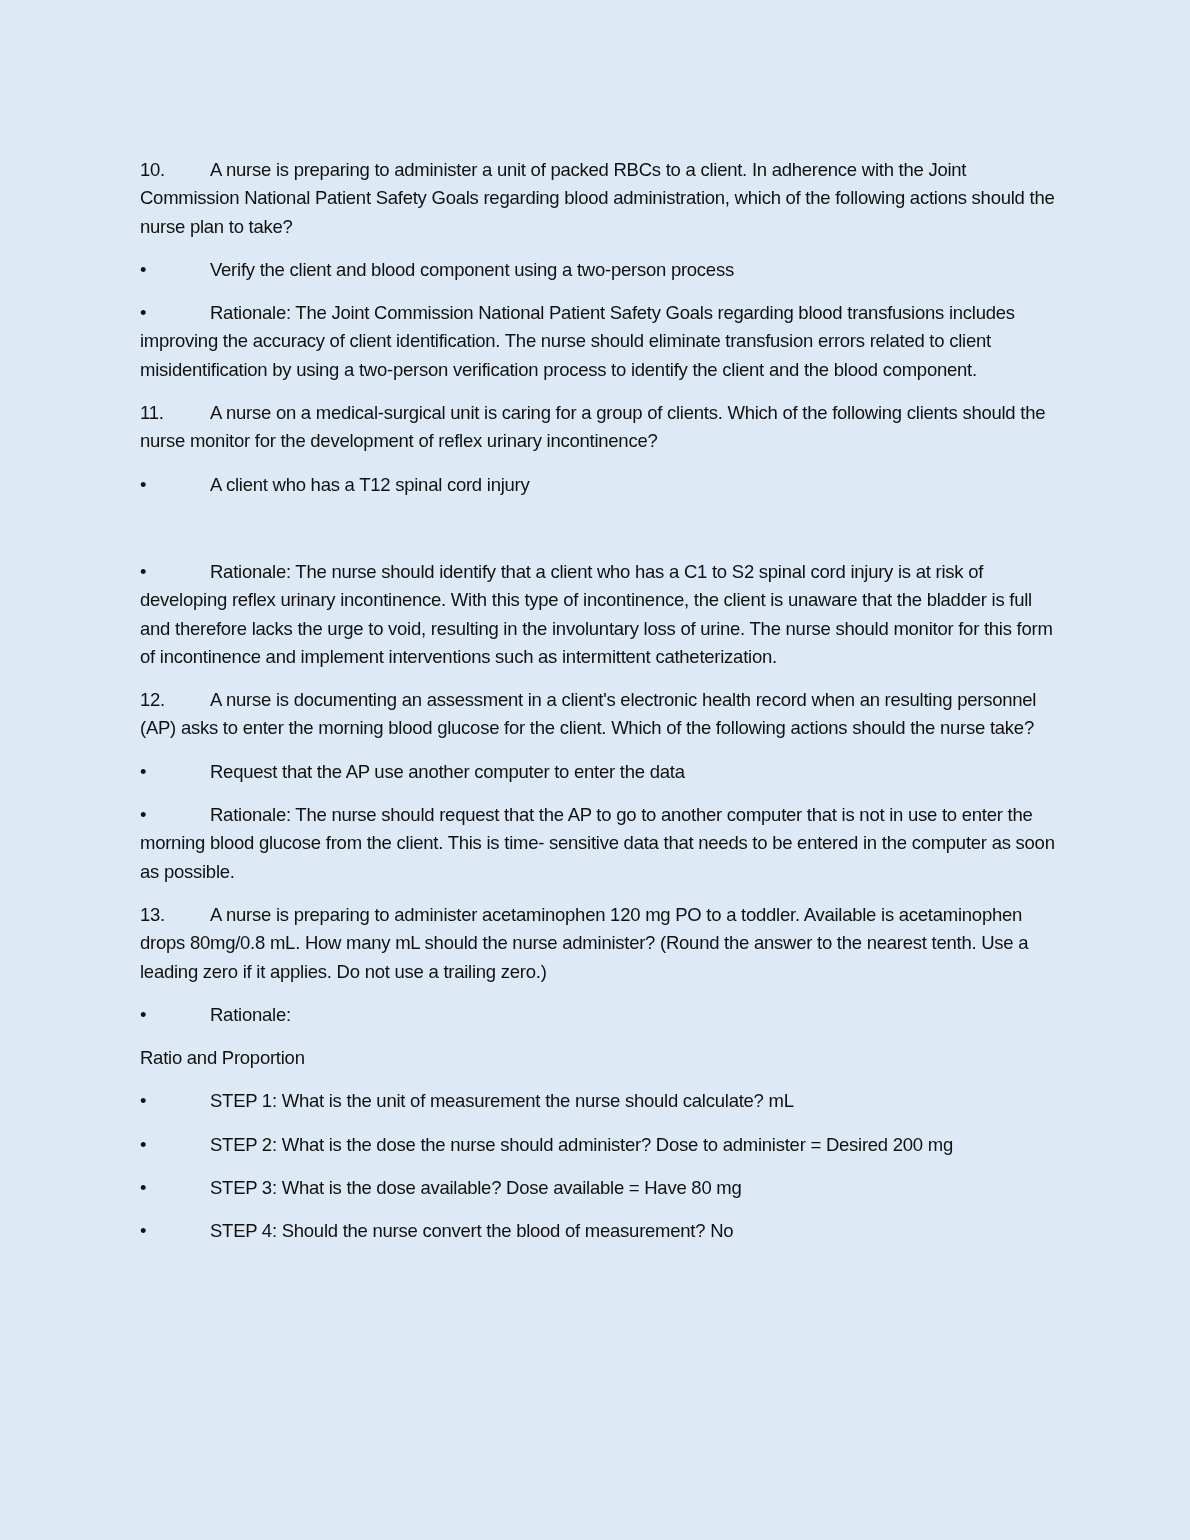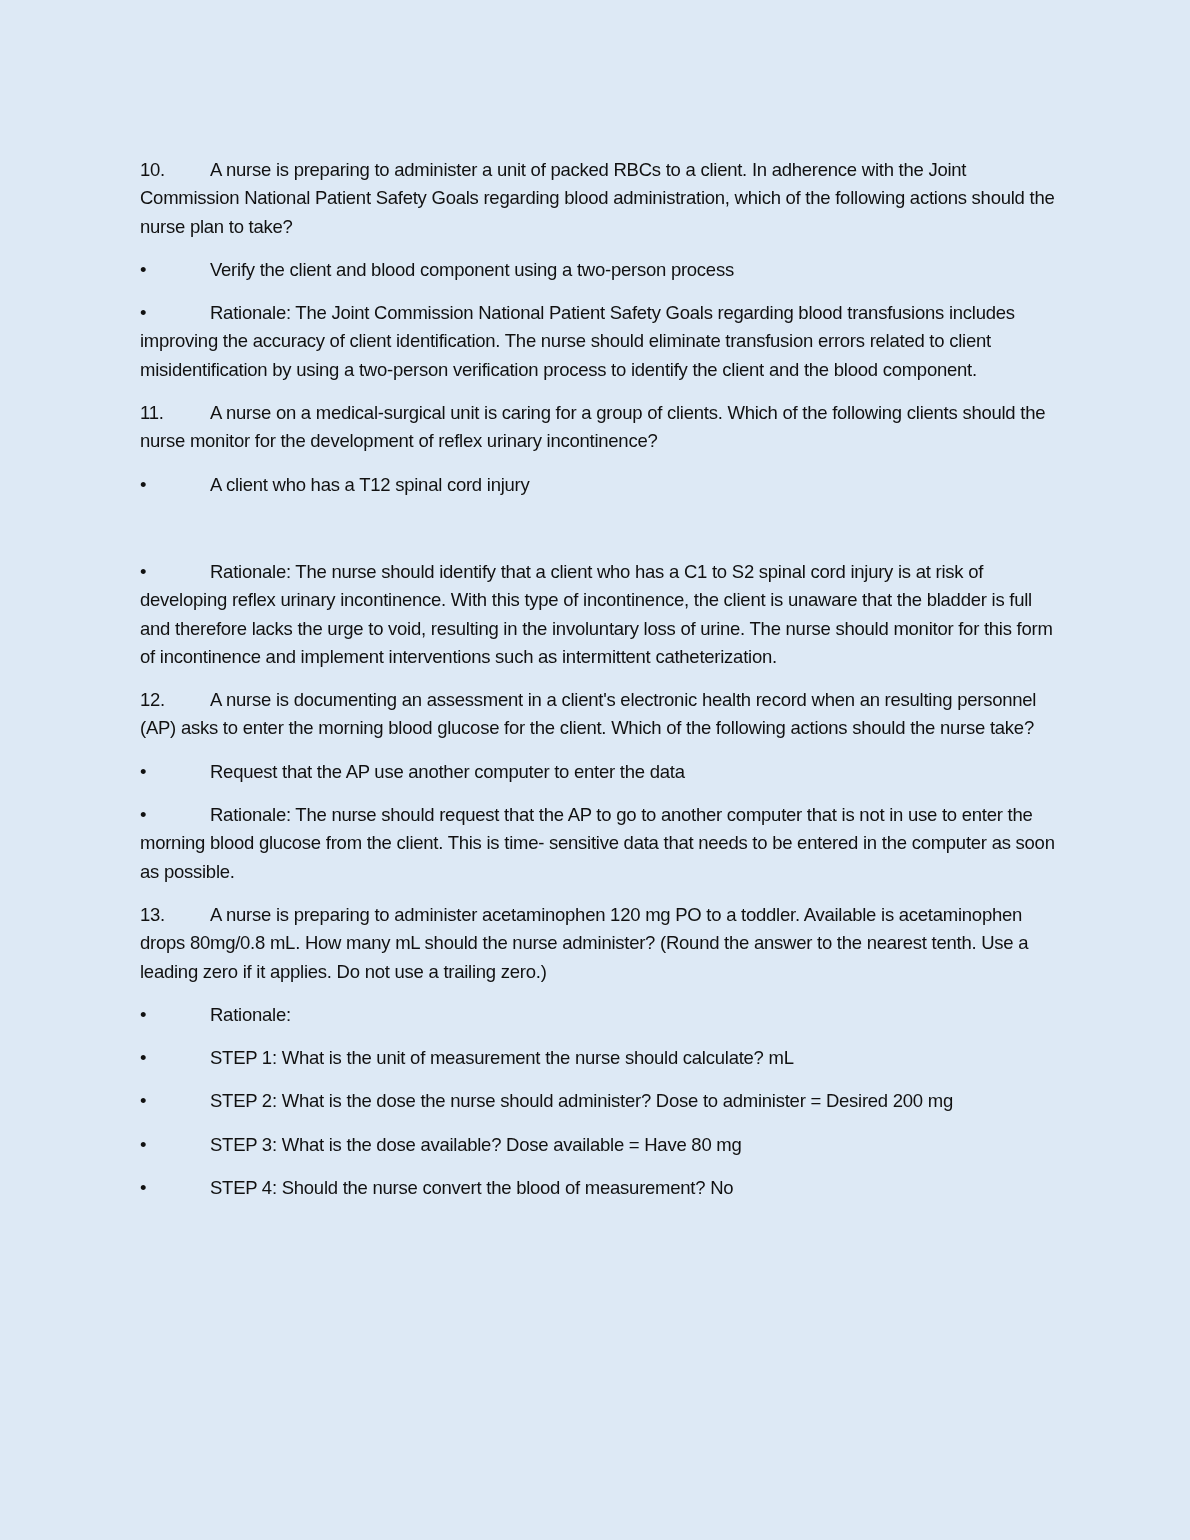--- a/index.html
+++ b/index.html
@@ -58,20 +58,21 @@
 
   <p class="para bullet"><span class="mark">•</span><span>Request that the AP use another computer to enter the data</span></p>
 
   <p class="para bullet"><span class="mark">•</span><span>Rationale: The nurse should request that the AP to go to another computer that is not in use to enter the morning blood glucose from the client. This is time- sensitive data that needs to be entered in the computer as soon as possible.</span></p>
 
   <p class="para numbered"><span class="num">13.</span><span>A nurse is preparing to administer acetaminophen 120 mg PO to a toddler. Available is acetaminophen drops 80mg/0.8 mL. How many mL should the nurse administer? (Round the answer to the nearest tenth. Use a leading zero if it applies. Do not use a trailing zero.)</span></p>
 
 
   <p class="para bullet"><span class="mark">•</span><span>Rationale:</span></p>
 
+  <p class="para plain">Ratio and Proportion</p>
 
   <p class="para bullet"><span class="mark">•</span><span>STEP 1: What is the unit of measurement the nurse should calculate? mL</span></p>
 
   <p class="para bullet"><span class="mark">•</span><span>STEP 2: What is the dose the nurse should administer? Dose to administer = Desired 200 mg</span></p>
 
   <p class="para bullet"><span class="mark">•</span><span>STEP 3: What is the dose available? Dose available = Have 80 mg</span></p>
 
   <p class="para bullet"><span class="mark">•</span><span>STEP 4: Should the nurse convert the blood of measurement? No</span></p>
 
 </div>

